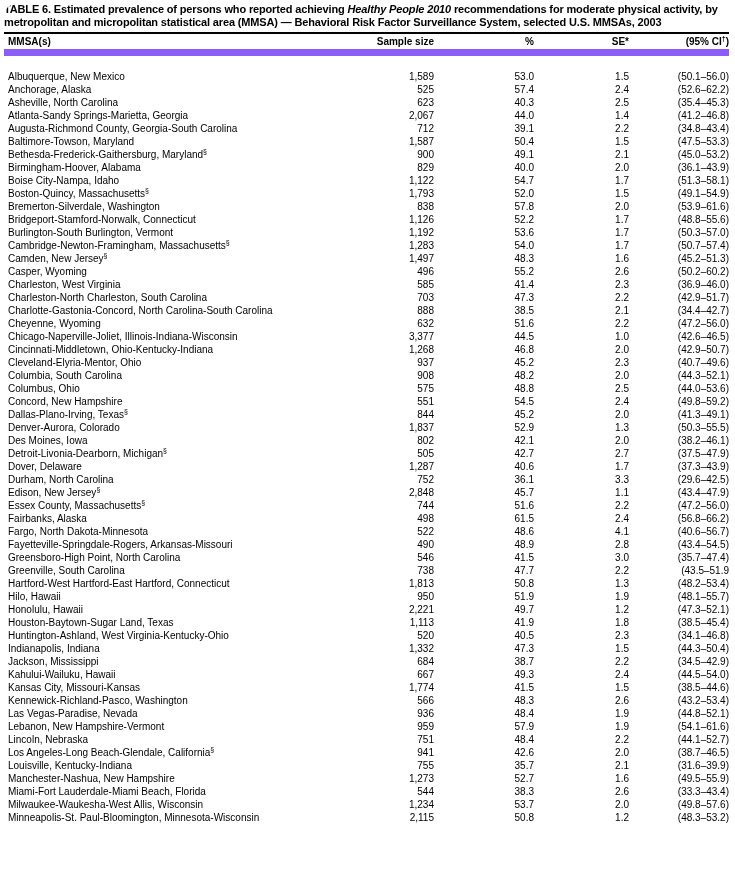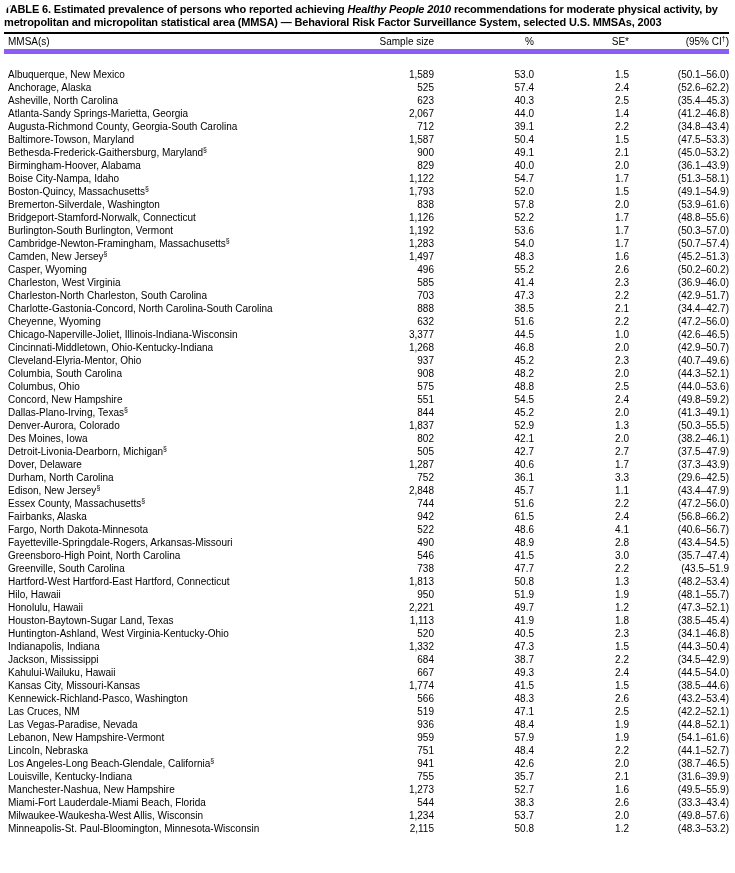--- a/index.html
+++ b/index.html
@@ -29,23 +29,23 @@
   .table-title .italic {
     font-style: italic;
   }
   table {
     width: 100%;
     border-collapse: collapse;
     table-layout: fixed;
   }
   thead th {
     font-size: 10px;
-    font-weight: normal;
+    font-weight: bold;
     padding: 2px 0 2px 0;
-    border-bottom: 5px solid #8b5cf6;
+    border-bottom: 7px solid #8b5cf6;
     white-space: nowrap;
   }
   th.col-name {
     text-align: left;
     padding-left: 4px;
   }
   .num {
     text-align: right;
   }
   tbody td {
@@ -328,21 +328,21 @@
     </tr>
         <tr>
       <td class="name-cell"><span class="name-text">Essex County, Massachusetts</span><sup>§</sup></td>
       <td class="num">744</td>
       <td class="num">51.6</td>
       <td class="num">2.2</td>
       <td class="num">(47.2–56.0)</td>
     </tr>
         <tr>
       <td class="name-cell"><span class="name-text">Fairbanks, Alaska</span><sup></sup></td>
-      <td class="num">942</td>
+      <td class="num">498</td>
       <td class="num">61.5</td>
       <td class="num">2.4</td>
       <td class="num">(56.8–66.2)</td>
     </tr>
         <tr>
       <td class="name-cell"><span class="name-text">Fargo, North Dakota-Minnesota</span><sup></sup></td>
       <td class="num">522</td>
       <td class="num">48.6</td>
       <td class="num">4.1</td>
       <td class="num">(40.6–56.7)</td>
@@ -430,27 +430,20 @@
       <td class="num">41.5</td>
       <td class="num">1.5</td>
       <td class="num">(38.5–44.6)</td>
     </tr>
         <tr>
       <td class="name-cell"><span class="name-text">Kennewick-Richland-Pasco, Washington</span><sup></sup></td>
       <td class="num">566</td>
       <td class="num">48.3</td>
       <td class="num">2.6</td>
       <td class="num">(43.2–53.4)</td>
-    </tr>
-        <tr>
-      <td class="name-cell"><span class="name-text">Las Cruces, NM</span><sup></sup></td>
-      <td class="num">519</td>
-      <td class="num">47.1</td>
-      <td class="num">2.5</td>
-      <td class="num">(42.2–52.1)</td>
     </tr>
         <tr>
       <td class="name-cell"><span class="name-text">Las Vegas-Paradise, Nevada</span><sup></sup></td>
       <td class="num">936</td>
       <td class="num">48.4</td>
       <td class="num">1.9</td>
       <td class="num">(44.8–52.1)</td>
     </tr>
         <tr>
       <td class="name-cell"><span class="name-text">Lebanon, New Hampshire-Vermont</span><sup></sup></td>

